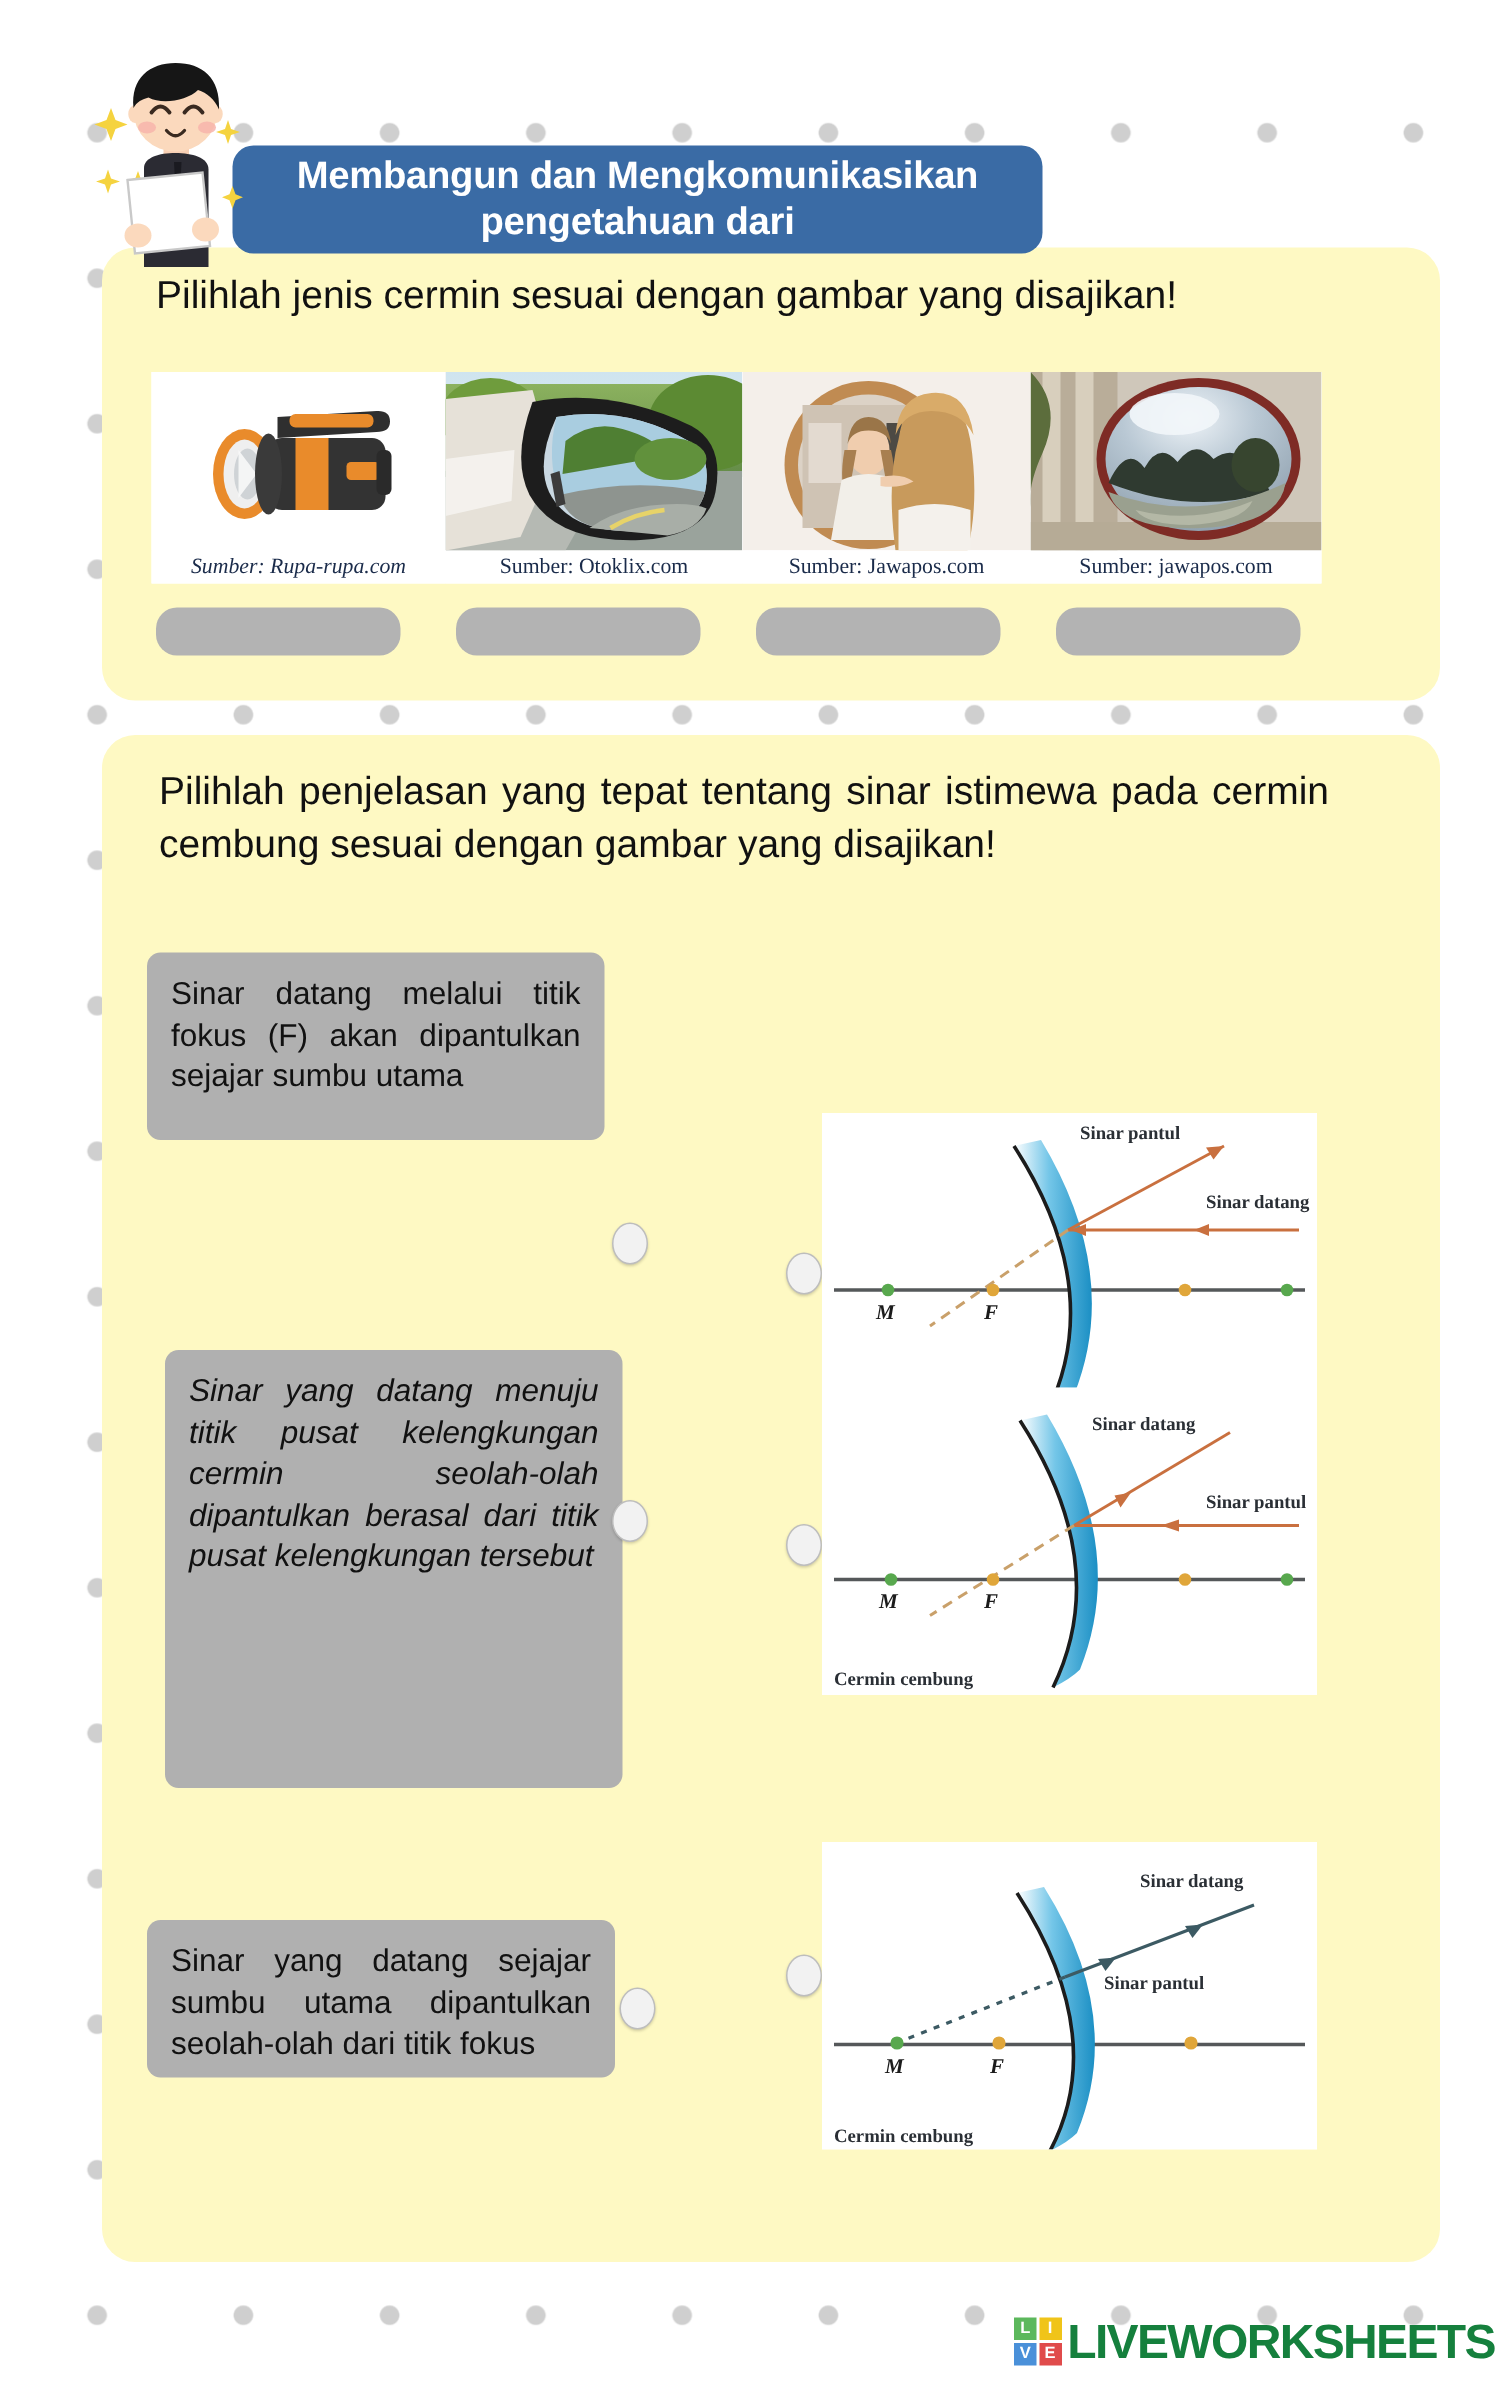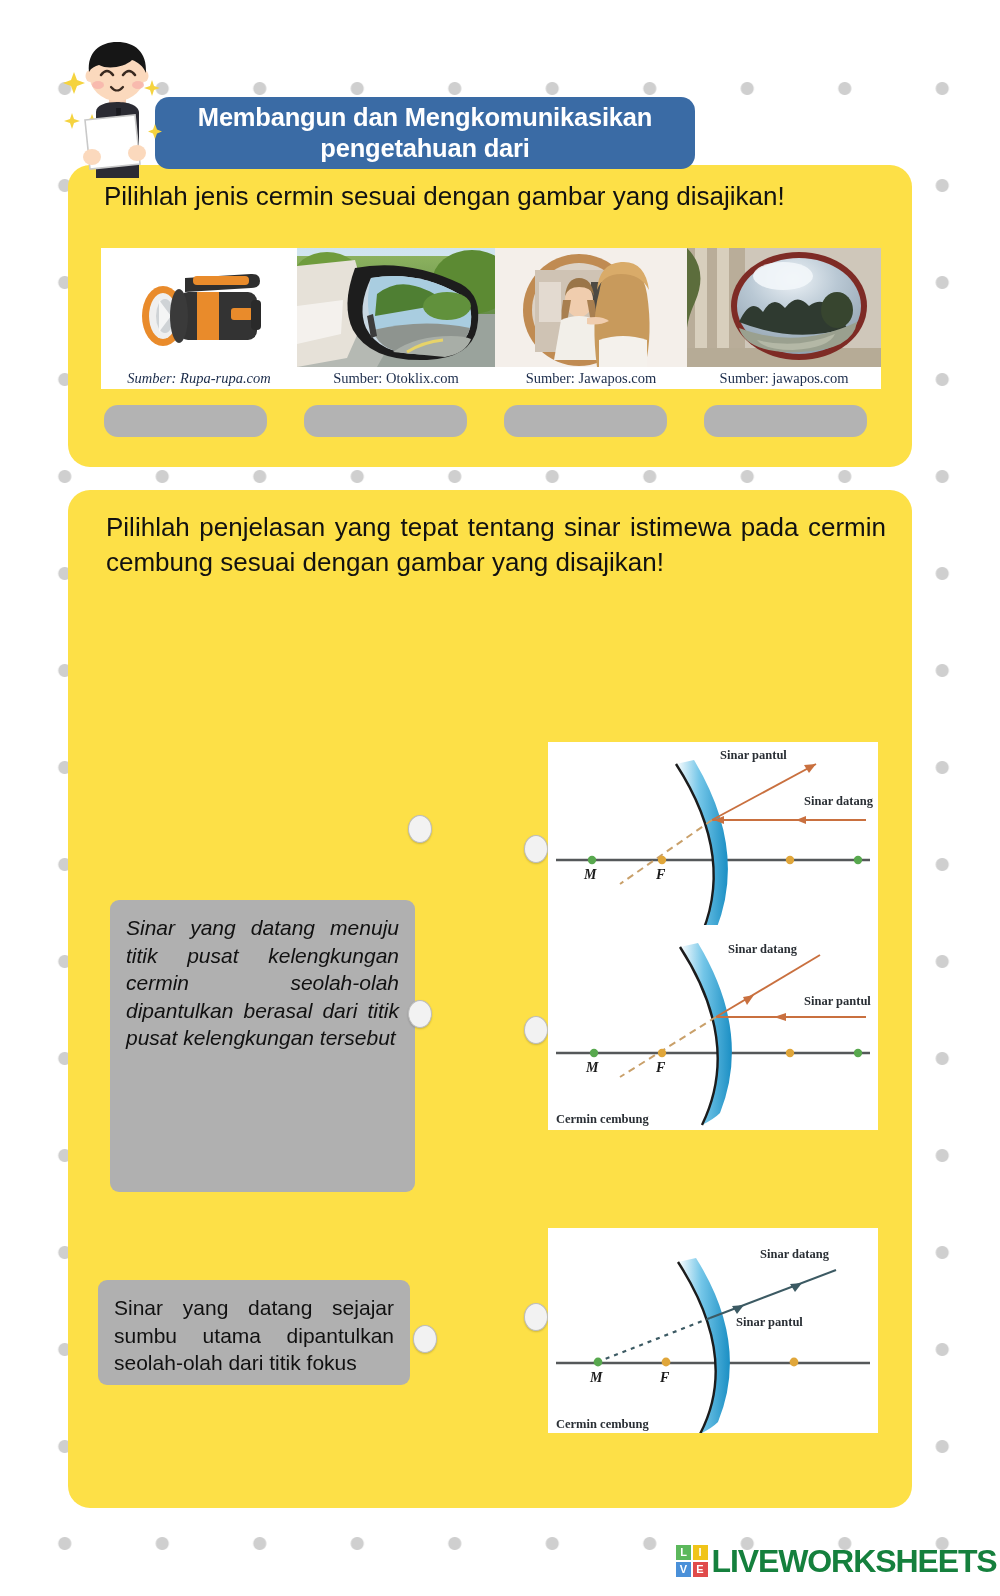--- a/index.html
+++ b/index.html
@@ -56,22 +56,23 @@
     left: 52px;
     top: 36px;
     width: 120px;
     height: 145px;
     z-index: 3;
   }
 
   
   .card {
     position: absolute;
-    background: #fde047;
+    background: #fef9c3;
     border-radius: 22px;
+    padding-left: 48px;
   }
   #card-q1 {
     left: 68px;
     top: 165px;
     width: 844px;
     height: 302px;
   }
   #card-q2 {
     left: 68px;
     top: 490px;
@@ -405,20 +406,21 @@
     <div class="dropdown" style="left:403px; width:163px;"></div>
     <div class="dropdown" style="left:603px; width:163px;"></div>
   </div>
 </div>
 
 <div class="card" id="card-q2">
 
   <div class="q-text" id="q2-text">Pilihlah penjelasan yang tepat tentang sinar istimewa pada cermin cembung sesuai dengan gambar yang disajikan!</div>
 
   <div class="opt-row" style="top:130px; height:215px;">
+    <div class="opt-text" style="left:30px; top:15px; width:305px; height:125px;">Sinar datang melalui titik fokus (F) akan dipantulkan sejajar sumbu utama</div>
     <div class="dot" style="left:340px; top:195px;"></div>
     <div class="dot" style="left:456px; top:215px;"></div>
 
     <div class="diagram" style="left:480px; top:122px; width:330px; height:205px;">
       <svg viewBox="0 0 330 205" width="330" height="205">
         <rect width="330" height="205" fill="#ffffff"></rect>
         <defs>
           <linearGradient id="mir1" x1="0" y1="0" x2="1" y2="0">
             <stop offset="0%" stop-color="#ffffff"></stop>
             <stop offset="45%" stop-color="#74c6e8"></stop>

